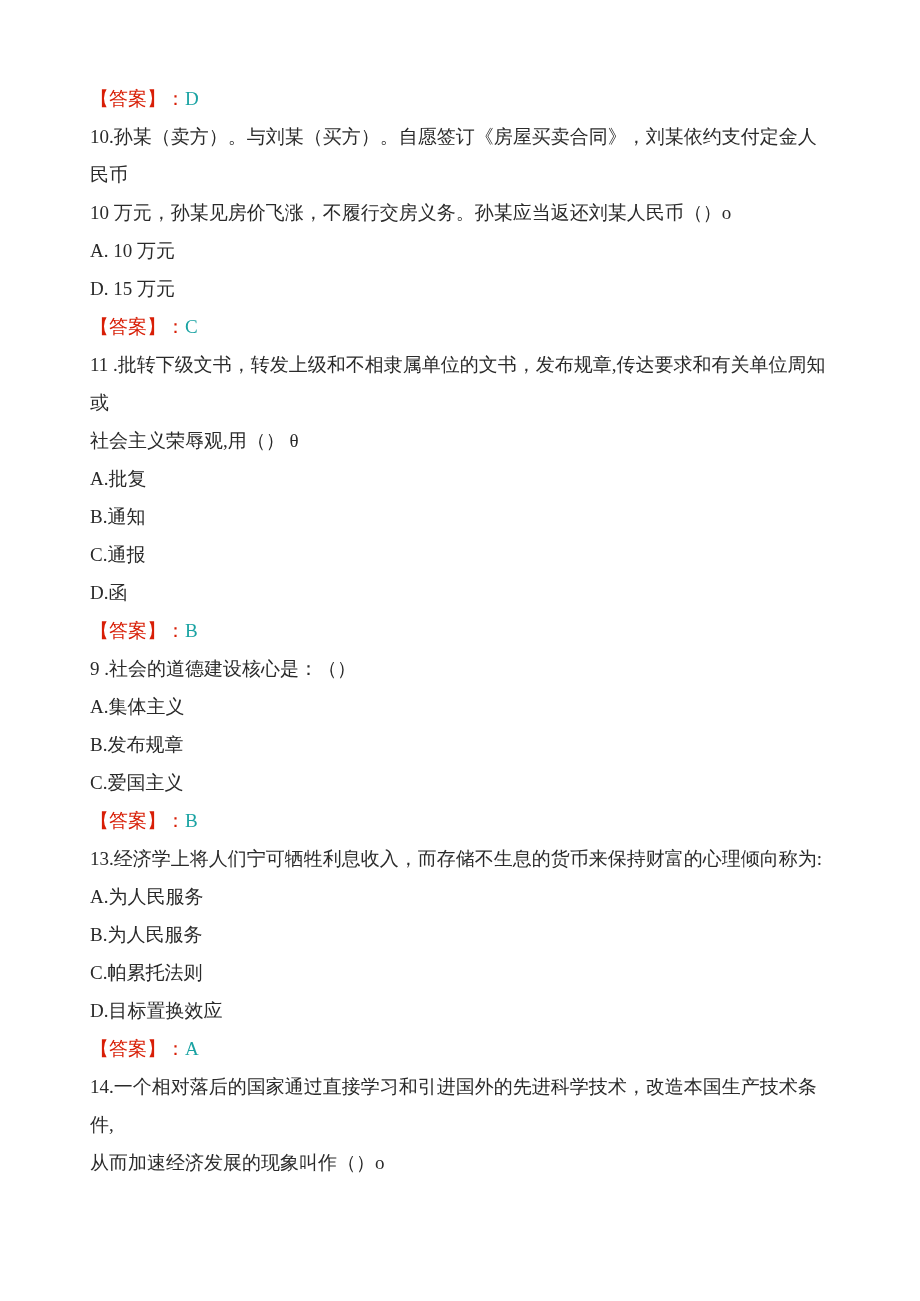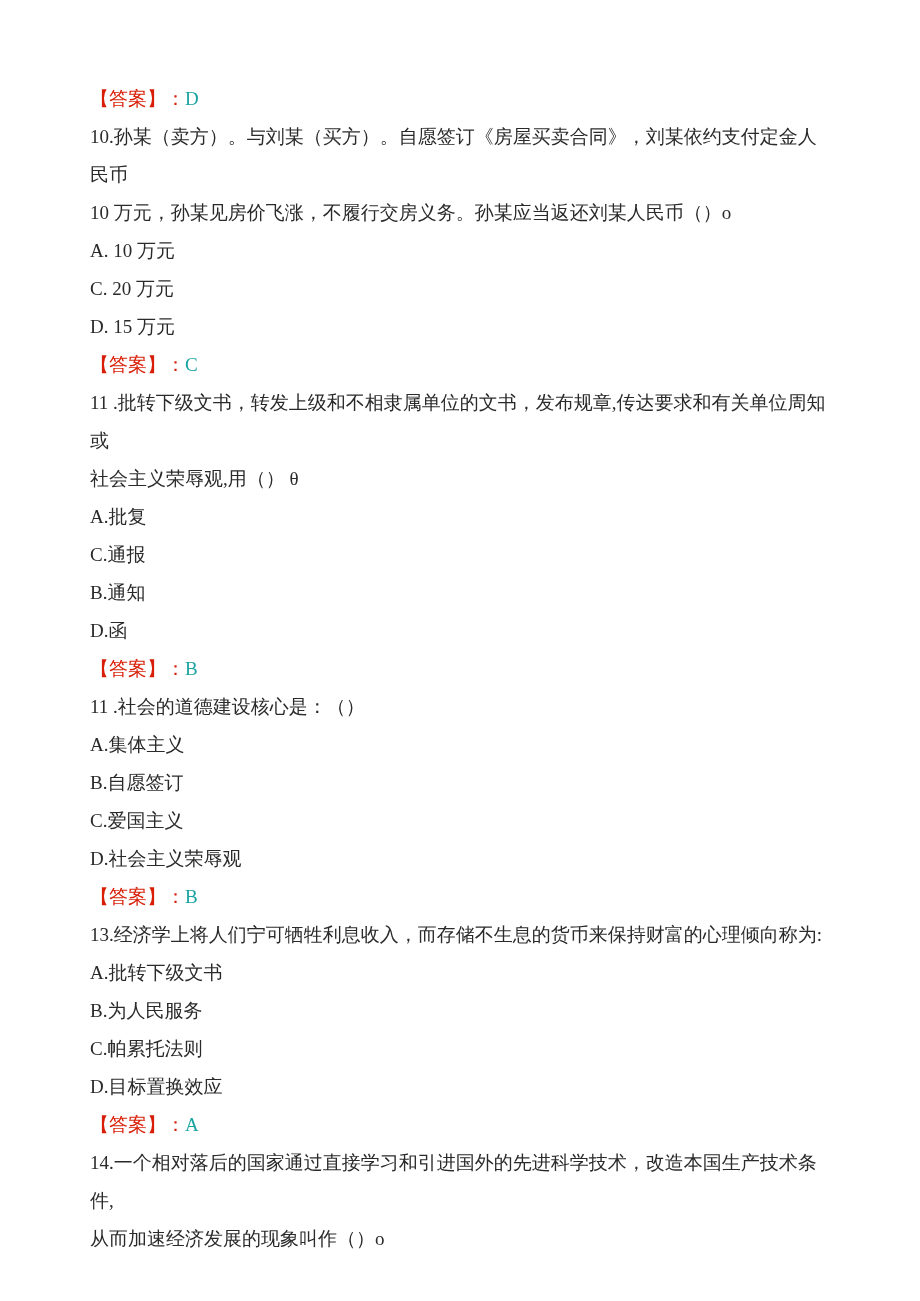--- a/index.html
+++ b/index.html
@@ -33,47 +33,45 @@
 
 <div class="page">
 
   <p class="line">
     <span class="answer">【答案】：</span><span class="cyan">D</span>
   </p>
 
   <p class="line">10.孙某（卖方）。与刘某（买方）。自愿签订《房屋买卖合同》，刘某依约支付定金人民币</p>
   <p class="line">10 万元，孙某见房价飞涨，不履行交房义务。孙某应当返还刘某人民币（）o</p>
   <p class="line">A.  10 万元</p>
-  <p class="line">C.  20 万元</p>
   <p class="line">D.  15 万元</p>
   <p class="line">
     <span class="answer">【答案】：</span><span class="cyan">C</span>
   </p>
 
   <p class="line">11 .批转下级文书，转发上级和不相隶属单位的文书，发布规章,传达要求和有关单位周知或</p>
   <p class="line">社会主义荣辱观,用（） θ</p>
   <p class="line">A.批复</p>
+  <p class="line">B.通知</p>
   <p class="line">C.通报</p>
-  <p class="line">B.通知</p>
   <p class="line">D.函</p>
   <p class="line">
     <span class="answer">【答案】：</span><span class="cyan">B</span>
   </p>
 
-  <p class="line">11 .社会的道德建设核心是：（）</p>
+  <p class="line">9 .社会的道德建设核心是：（）</p>
   <p class="line">A.集体主义</p>
-  <p class="line">B.自愿签订</p>
+  <p class="line">B.发布规章</p>
   <p class="line">C.爱国主义</p>
-  <p class="line">D.社会主义荣辱观</p>
   <p class="line">
     <span class="answer">【答案】：</span><span class="cyan">B</span>
   </p>
 
   <p class="line">13.经济学上将人们宁可牺牲利息收入，而存储不生息的货币来保持财富的心理倾向称为:</p>
-  <p class="line">A.批转下级文书</p>
+  <p class="line">A.为人民服务</p>
   <p class="line">B.为人民服务</p>
   <p class="line">C.帕累托法则</p>
   <p class="line">D.目标置换效应</p>
   <p class="line">
     <span class="answer">【答案】：</span><span class="cyan">A</span>
   </p>
 
   <p class="line">14.一个相对落后的国家通过直接学习和引进国外的先进科学技术，改造本国生产技术条件,</p>
   <p class="line">从而加速经济发展的现象叫作（）o</p>
 

